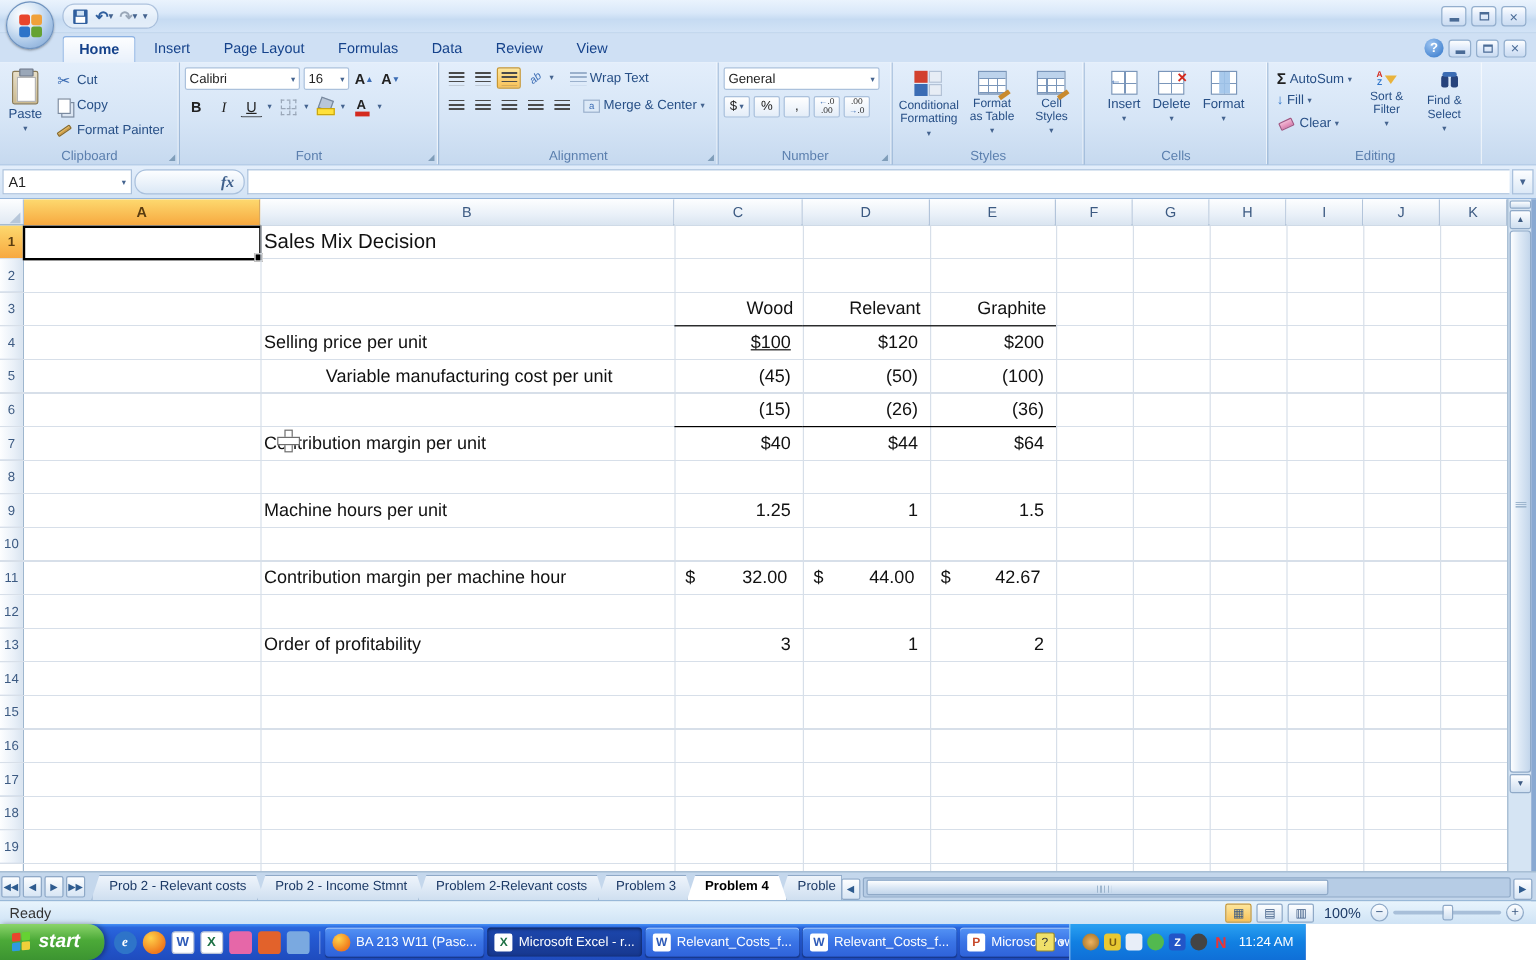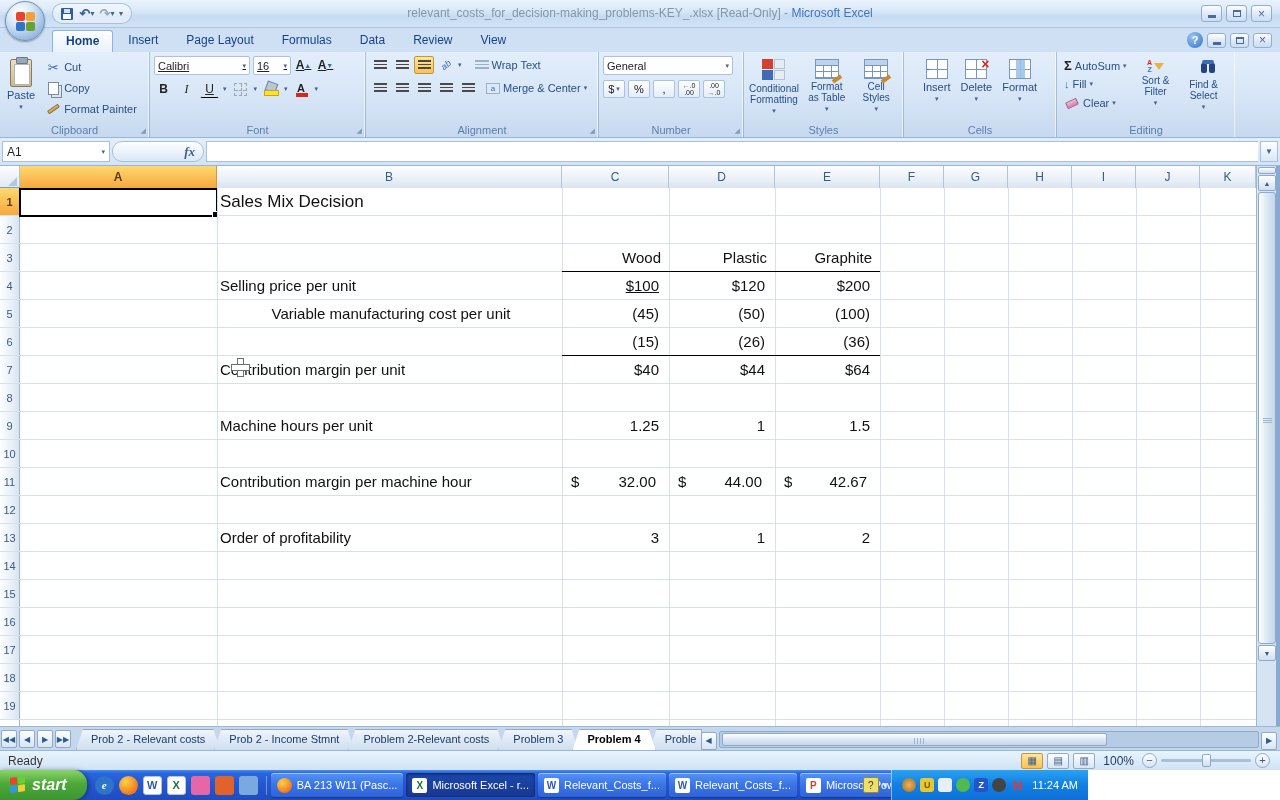--- a/index.html
+++ b/index.html
@@ -257,23 +257,20 @@
     <span class="qat-i">
         <span class="i-undo">↶</span>
         <span class="qat-dd">▾</span>
       </span>
     <span class="qat-i">
         <span class="i-redo">↷</span>
         <span class="qat-dd">▾</span>
       </span>
     <span class="qat-dd">▾</span>
   </div>
-  <div id="title-text">
-    <span>relevant_costs_for_decision-making_problems-KEY_.xlsx  [Read-Only] -</span> <span class="app">Microsoft Excel</span>
-  </div>
   <div class="winbtns">
     <div class="winbtn">
         <span class="ico-min"></span>
       </div>
     <div class="winbtn">
         <span class="ico-rest"></span>
       </div>
     <div class="winbtn">
         <span class="ico-close">×</span>
       </div>
@@ -330,21 +327,21 @@
             </span>
             <span>Format Painter</span>
           </div>
       </div>
     </div>
     <div class="grouplabel">Clipboard</div>
     <span class="launcher">◢</span>
   </div>
 
   <div class="rgroup" style="width:216px;">
-    <div style="display:flex; gap:3px; align-items:flex-start;text-decoration:underline;">
+    <div style="display:flex; gap:3px; align-items:flex-end;">
       <div class="combo" style="width:96px;">
           <span>Calibri</span>
           <span class="dd">▾</span>
         </div>
       <div class="combo" style="width:38px;">
           <span>16</span>
           <span class="dd">▾</span>
         </div>
       <span class="fbtn i-grow">A<sup>▲</sup></span>
       <span class="fbtn i-grow">A<sup>▼</sup></span>
@@ -587,21 +584,21 @@
       <div class="vline" style="left: 669px;"></div>
       <div class="vline" style="left: 775px;"></div>
       <div class="vline" style="left: 880px;"></div>
       <div class="vline" style="left: 944px;"></div>
       <div class="vline" style="left: 1008px;"></div>
       <div class="vline" style="left: 1072px;"></div>
       <div class="vline" style="left: 1136px;"></div>
       <div class="vline" style="left: 1200px;"></div>
       <div class="cell cell-title" style="left: 217px; width: 345px; top: 0px;">Sales Mix Decision</div>
       <div class="cell cell-hdr u" style="left: 562px; width: 107px; top: 56px;">Wood</div>
-      <div class="cell cell-hdr u" style="left: 669px; width: 106px; top: 56px;">Plastic</div>
+      <div class="cell cell-hdr u" style="left: 669px; width: 106px; top: 56px;">Relevant</div>
       <div class="cell cell-hdr u" style="left: 775px; width: 105px; top: 56px;">Graphite</div>
       <div class="cell cell-label" style="left: 217px; width: 345px; top: 84px;">Selling price per unit</div>
       <div class="cell cell-num" style="left: 562px; width: 107px; top: 84px; text-decoration: underline;">$100</div>
       <div class="cell cell-num" style="left: 669px; width: 106px; top: 84px;">$120</div>
       <div class="cell cell-num" style="left: 775px; width: 105px; top: 84px; padding-left: 20px;">$200</div>
       <div class="cell cell-label" style="left: 217px; width: 345px; top: 112px; text-align: center;">Variable manufacturing cost per unit</div>
       <div class="cell cell-num" style="left: 562px; width: 107px; top: 112px;">(45)</div>
       <div class="cell cell-num" style="left: 669px; width: 106px; top: 112px;">(50)</div>
       <div class="cell cell-num" style="left: 775px; width: 105px; top: 112px;">(100)</div>
       <div class="cell cell-num u" style="left: 562px; width: 107px; top: 140px;">(15)</div>

